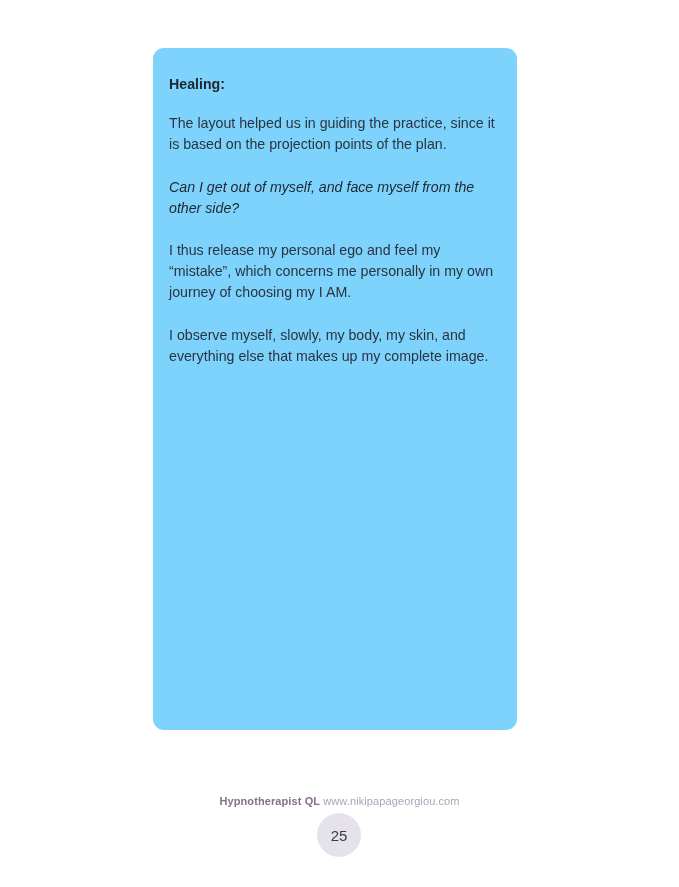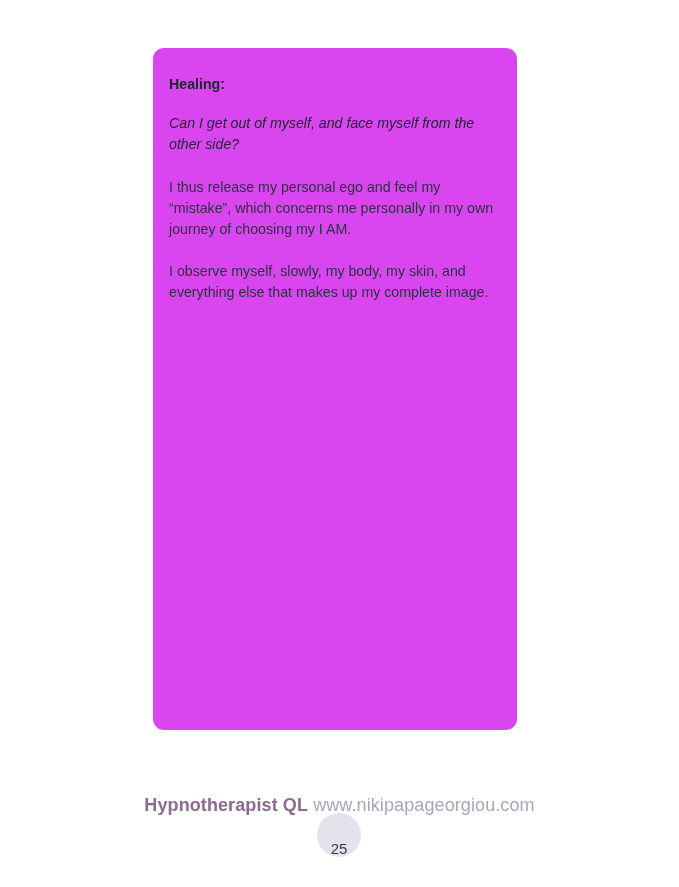--- a/index.html
+++ b/index.html
@@ -36,21 +36,21 @@
     margin-top: 45px;
   }
 
   
   .content-card {
     position: absolute;
     left: 153px;
     top: 48px;
     width: 364px;
     height: 682px;
-    background: #d946ef;
+    background: #7dd3fc;
     border-radius: 11px;
     box-sizing: border-box;
     padding: 26px 22px 20px 16px;
   }
 
   .card-inner {
     font-size: 14.2px;
     line-height: 21.2px;
     color: #2b3340;
   }
@@ -78,21 +78,21 @@
     color: #1f2630;
   }
 
   
   .footer {
     position: absolute;
     left: 0;
     top: 795px;
     width: 679px;
     text-align: center;
-    font-size: 18px;
+    font-size: 11px;
     white-space: nowrap;
   }
   .footer-brand {
     font-weight: 700;
     color: #8b6b8f;
     letter-spacing: 0.1px;
   }
   .footer-url {
     font-weight: 400;
     color: #aaa4b6;
@@ -101,39 +101,40 @@
 
   .page-number {
     position: absolute;
     left: 317px;
     top: 813px;
     width: 44px;
     height: 44px;
     border-radius: 50%;
     background: #e6e2ec;
     display: flex;
-    align-items: flex-end;
+    align-items: center;
     justify-content: center;
     font-size: 15px;
     color: #3a3a42;
     font-weight: 400;
   }
 </style>
 </head>
 <body>
 
 <div class="page">
 
   <div class="page-title">II PROJECTION</div>
 
   <div class="content-card">
     <div class="card-inner">
 
       <p class="para heading">Healing:</p>
 
+      <p class="para">The layout helped us in guiding the practice, since it is based on the projection points of the plan.</p>
 
 
       <p class="para question">Can I get out of myself, and face myself from the other side?</p>
 
       <p class="para">I thus release my personal ego and feel my “mistake”, which concerns me personally in my own journey of choosing my I AM.</p>
 
 
 
       <p class="para">I observe myself, slowly, my body, my skin, and everything else that makes up my complete image.</p>
 

